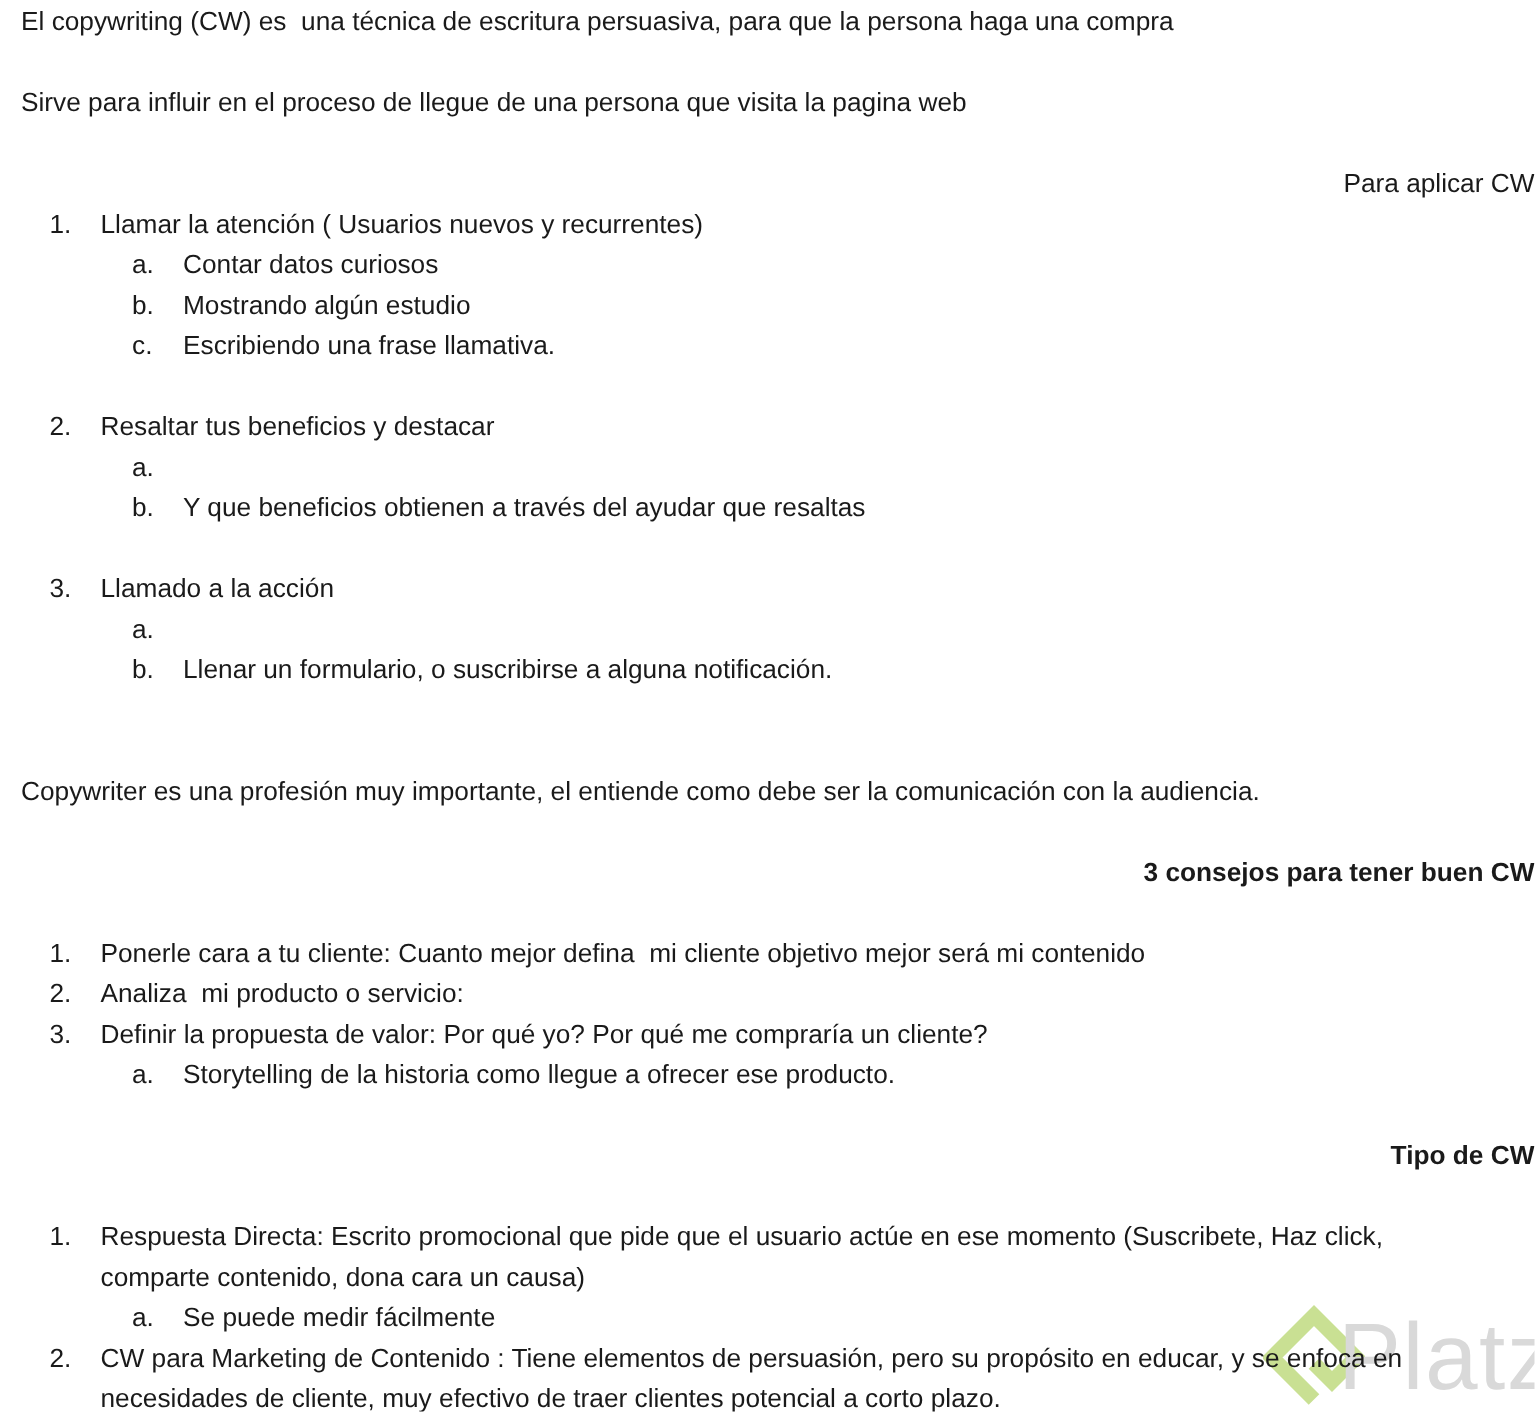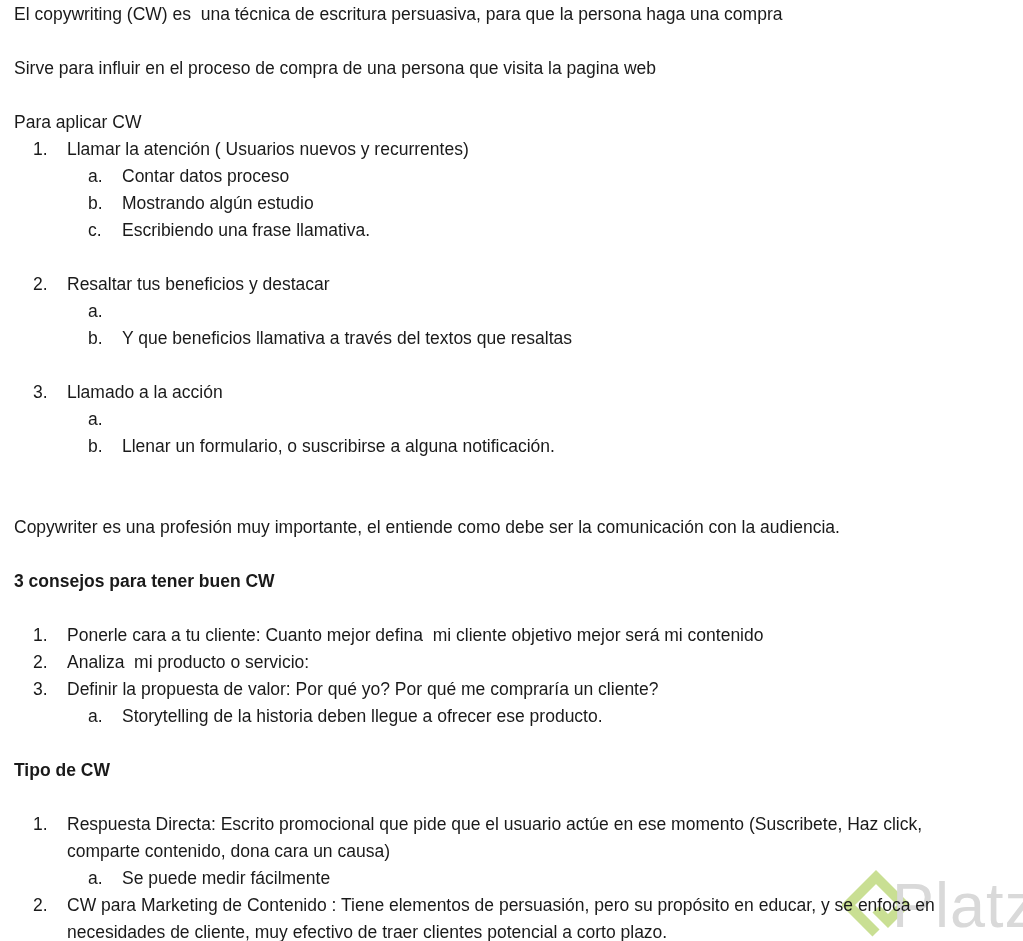--- a/index.html
+++ b/index.html
@@ -13,21 +13,21 @@
   }
   body { position: relative; }
   .doc {
     position: relative;
     z-index: 1;
     padding-top: 1px;
     width: 1023px;
   }
   .line { line-height: 27px; }
   .para { margin-left: 14px; padding-right: 28px; white-space: pre-wrap; }
-  .heading { margin-left: 14px; font-weight: 700; white-space: pre-wrap; }
+  .heading { margin-left: 14px; font-weight: 700; white-space: pre-wrap; text-align: right; }
   .sp1 { height: 27px; }
   .sp2 { height: 54px; }
   .li { display: flex; align-items: flex-start; }
   .li .marker { flex: 0 0 34px; line-height: 27px; }
   .li1 .marker { margin-left: 33px; }
   .li2 .marker { margin-left: 88px; }
   .li .text { flex: 1 1 auto; line-height: 27px; padding-right: 38px; white-space: pre-wrap; }
   .watermark {
     position: absolute;
     z-index: 0;
@@ -58,53 +58,53 @@
   <svg class="wm-logo" viewBox="0 0 68 72">
     <path d="M34 64 L6 36 L34 8 L62 36 L46 52 L34 40" fill="none" stroke="#9dc63b" stroke-width="10" stroke-linecap="butt" stroke-linejoin="miter"></path>
   </svg>
   <div class="wm-text">Platzi</div>
 </div>
 
 <div class="doc">
 
   <div class="line para">El copywriting (CW) es  una técnica de escritura persuasiva, para que la persona haga una compra</div>
   <div class="sp1"></div>
-  <div class="line para">Sirve para influir en el proceso de compra de una persona que visita la pagina web</div>
+  <div class="line para">Sirve para influir en el proceso de llegue de una persona que visita la pagina web</div>
   <div class="sp1"></div>
 
   <div class="line heading" style="font-weight:400;">Para aplicar CW</div>
 
   <div class="li li1">
     <span class="marker">1.</span>
     <span class="text">Llamar la atención ( Usuarios nuevos y recurrentes)</span>
   </div>
   <div class="li li2">
     <span class="marker">a.</span>
-    <span class="text">Contar datos proceso</span>
+    <span class="text">Contar datos curiosos</span>
   </div>
   <div class="li li2">
     <span class="marker">b.</span>
     <span class="text">Mostrando algún estudio</span>
   </div>
   <div class="li li2">
     <span class="marker">c.</span>
     <span class="text">Escribiendo una frase llamativa.</span>
   </div>
   <div class="sp1"></div>
 
   <div class="li li1">
     <span class="marker">2.</span>
     <span class="text">Resaltar tus beneficios y destacar</span>
   </div>
   <div class="li li2">
     <span class="marker">a.</span>
   </div>
   <div class="li li2">
     <span class="marker">b.</span>
-    <span class="text">Y que beneficios llamativa a través del textos que resaltas</span>
+    <span class="text">Y que beneficios obtienen a través del ayudar que resaltas</span>
   </div>
   <div class="sp1"></div>
 
   <div class="li li1">
     <span class="marker">3.</span>
     <span class="text">Llamado a la acción</span>
   </div>
   <div class="li li2">
     <span class="marker">a.</span>
   </div>
@@ -127,21 +127,21 @@
   <div class="li li1">
     <span class="marker">2.</span>
     <span class="text">Analiza  mi producto o servicio:</span>
   </div>
   <div class="li li1">
     <span class="marker">3.</span>
     <span class="text">Definir la propuesta de valor: Por qué yo? Por qué me compraría un cliente?</span>
   </div>
   <div class="li li2">
     <span class="marker">a.</span>
-    <span class="text">Storytelling de la historia deben llegue a ofrecer ese producto.</span>
+    <span class="text">Storytelling de la historia como llegue a ofrecer ese producto.</span>
   </div>
   <div class="sp1"></div>
 
   <div class="line heading">Tipo de CW</div>
   <div class="sp1"></div>
 
   <div class="li li1">
     <span class="marker">1.</span>
     <span class="text">Respuesta Directa: Escrito promocional que pide que el usuario actúe en ese momento (Suscribete, Haz click, comparte contenido, dona cara un causa)</span>
   </div>

